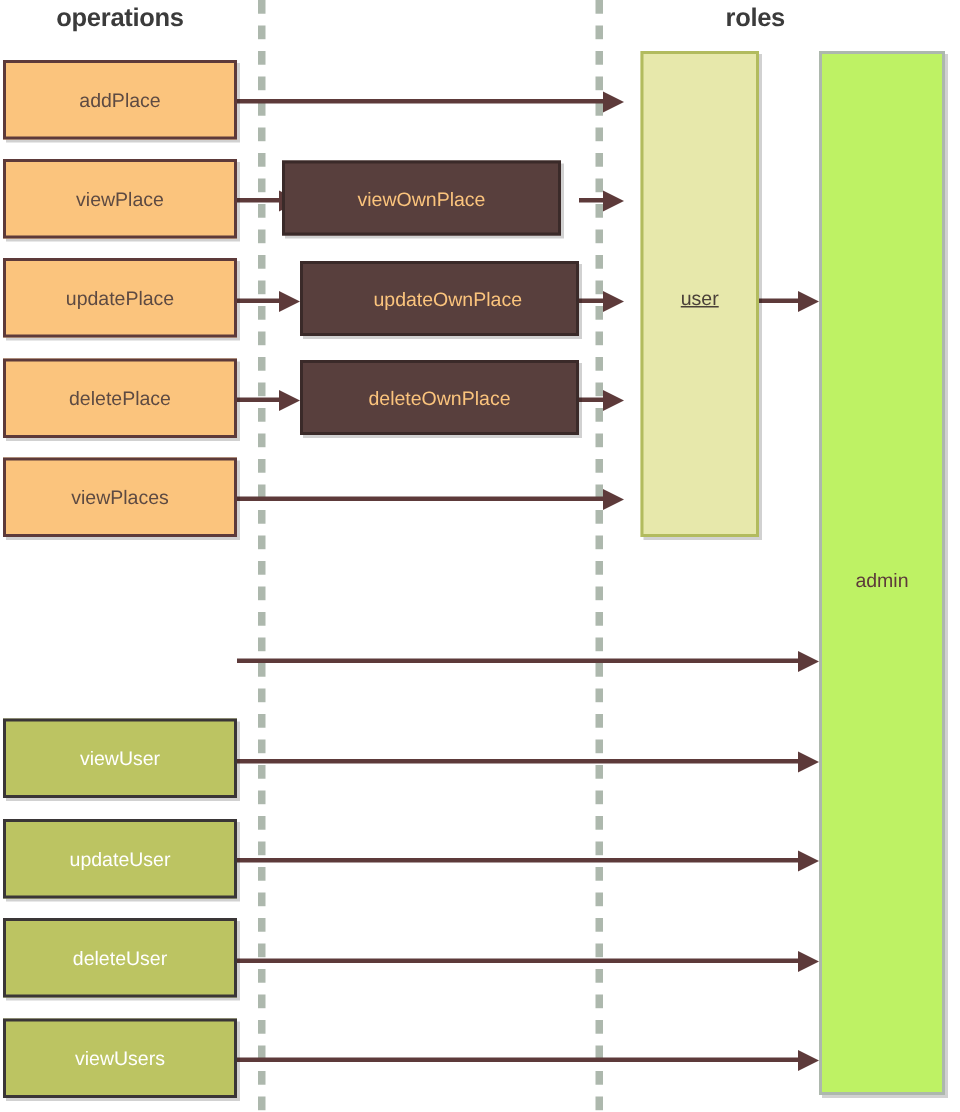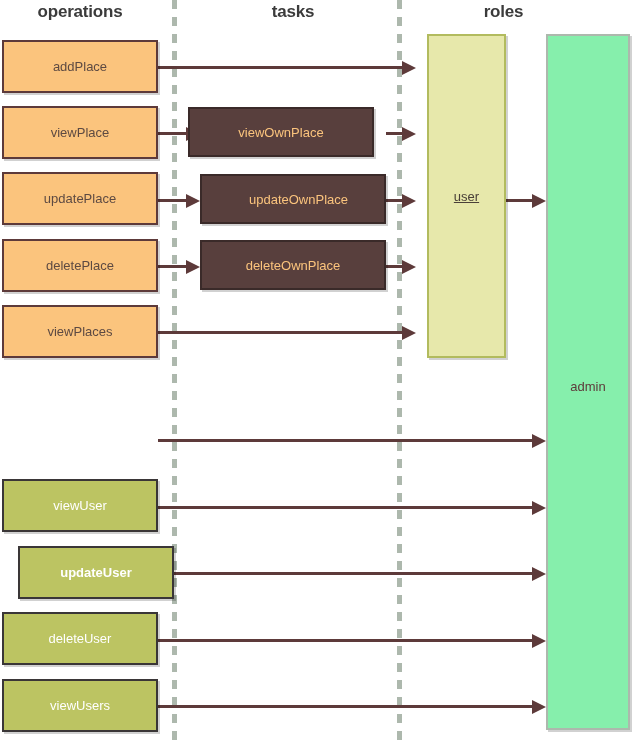--- a/index.html
+++ b/index.html
@@ -85,38 +85,38 @@
   }
   .node.task {
     background: #583f3d;
     border: 2px solid #3a2a29;
     color: #fbc47d;
   }
   .node.role-user {
     background: #e7e8ab;
     border: 2px solid #b2bb5e;
     color: #4a4038;
-    align-items: center;
+    align-items: flex-start;
+    padding-top: 156px;
     text-decoration: underline;
   }
   .node.role-admin {
-    background: #86efac;
+    background: #bef264;
     border: 2px solid #adb8ad;
     color: #5d3a3a;
     align-items: flex-start;
     padding-top: 344px;
   }
 </style>
 </head>
 <body>
 
 <div id="canvas">
 
   <div class="col-header" id="hdr-operations">operations</div>
-  <div class="col-header" id="hdr-tasks">tasks</div>
   <div class="col-header" id="hdr-roles">roles</div>
 
   <div class="divider" id="divider-1"></div>
   <div class="divider" id="divider-2"></div>
 
   <div class="conn" style="left:158px; top:66px; width:244px;"></div>
   <div class="arrowhead" style="left:402px; top:60.5px;"></div>
 
   <div class="conn" style="left:158px; top:132px; width:28px;"></div>
   <div class="arrowhead" style="left:186px; top:126.5px;"></div>
@@ -195,21 +195,21 @@
 
   <div class="node op-place" style="left:2px; top:305px; width:156px; height:53px;">
     <span>viewPlaces</span>
   </div>
 
 
   <div class="node op-user" style="left:2px; top:479px; width:156px; height:53px;">
     <span>viewUser</span>
   </div>
 
-  <div class="node op-user" style="left:18px; top:546px; width:156px; height:53px;font-weight:bold;">
+  <div class="node op-user" style="left:2px; top:546px; width:156px; height:53px;">
     <span>updateUser</span>
   </div>
 
   <div class="node op-user" style="left:2px; top:612px; width:156px; height:53px;">
     <span>deleteUser</span>
   </div>
 
   <div class="node op-user" style="left:2px; top:679px; width:156px; height:53px;">
     <span>viewUsers</span>
   </div>

